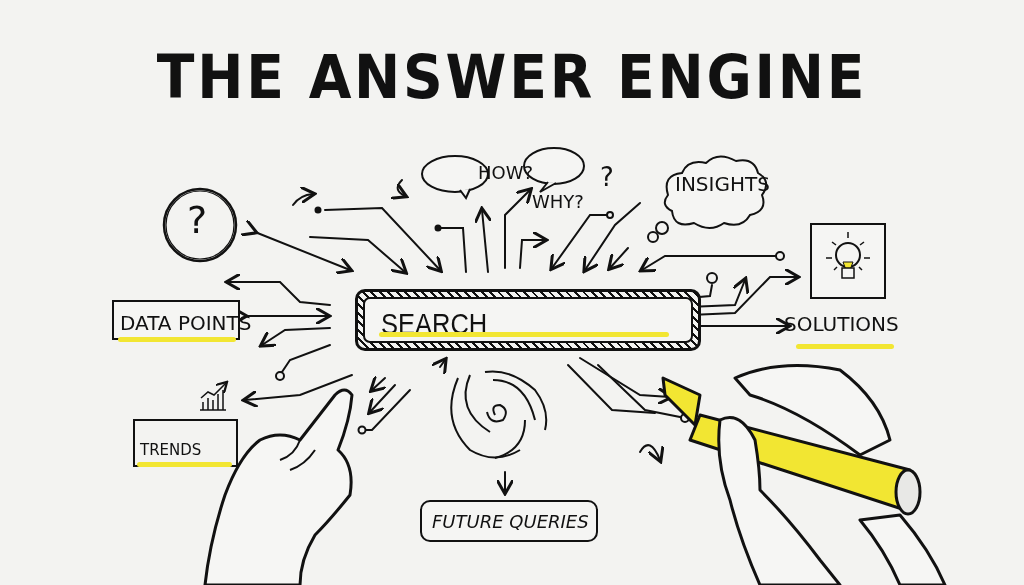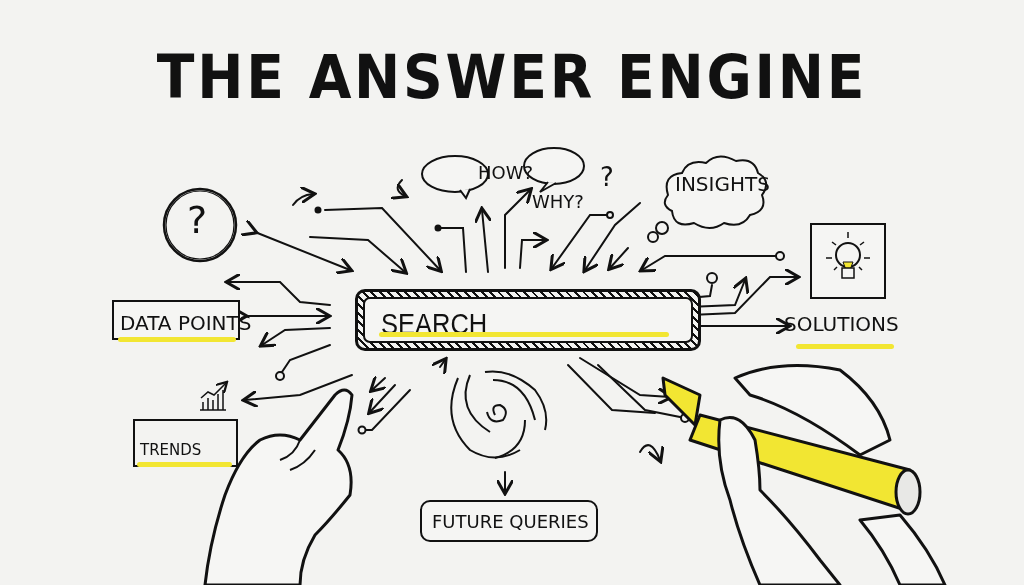--- a/index.html
+++ b/index.html
@@ -164,14 +164,14 @@
 
 <div class="abs box" style="left:133px;top:378px;width:101px;height:44px;background:transparent;margin-top:41px;">
   <span class="lbl" style="position:absolute;left:5px;top:20px;font-size:15px;">TRENDS</span>
   <div class="hl" style="left:2px;bottom:-2px;width:95px;"></div>
 </div>
 
 <div class="abs lbl" style="left:784px;top:312px;font-size:20px;">SOLUTIONS</div>
 <div class="abs hl" style="left:796px;top:344px;width:98px;"></div>
 
 <div class="abs" style="left:420px;top:500px;width:174px;height:38px;border:2px solid #111;border-radius:10px;background:#f5f5f3;">
-  <span class="lbl" style="position:absolute;left:10px;top:9px;font-size:18px;">FUTURE QUERIES</span>
+  <span class="lbl" style="position:absolute;left:10px;top:9px;font-size:18px;font-style:italic;">FUTURE QUERIES</span>
 </div>
 
 </body></html>

